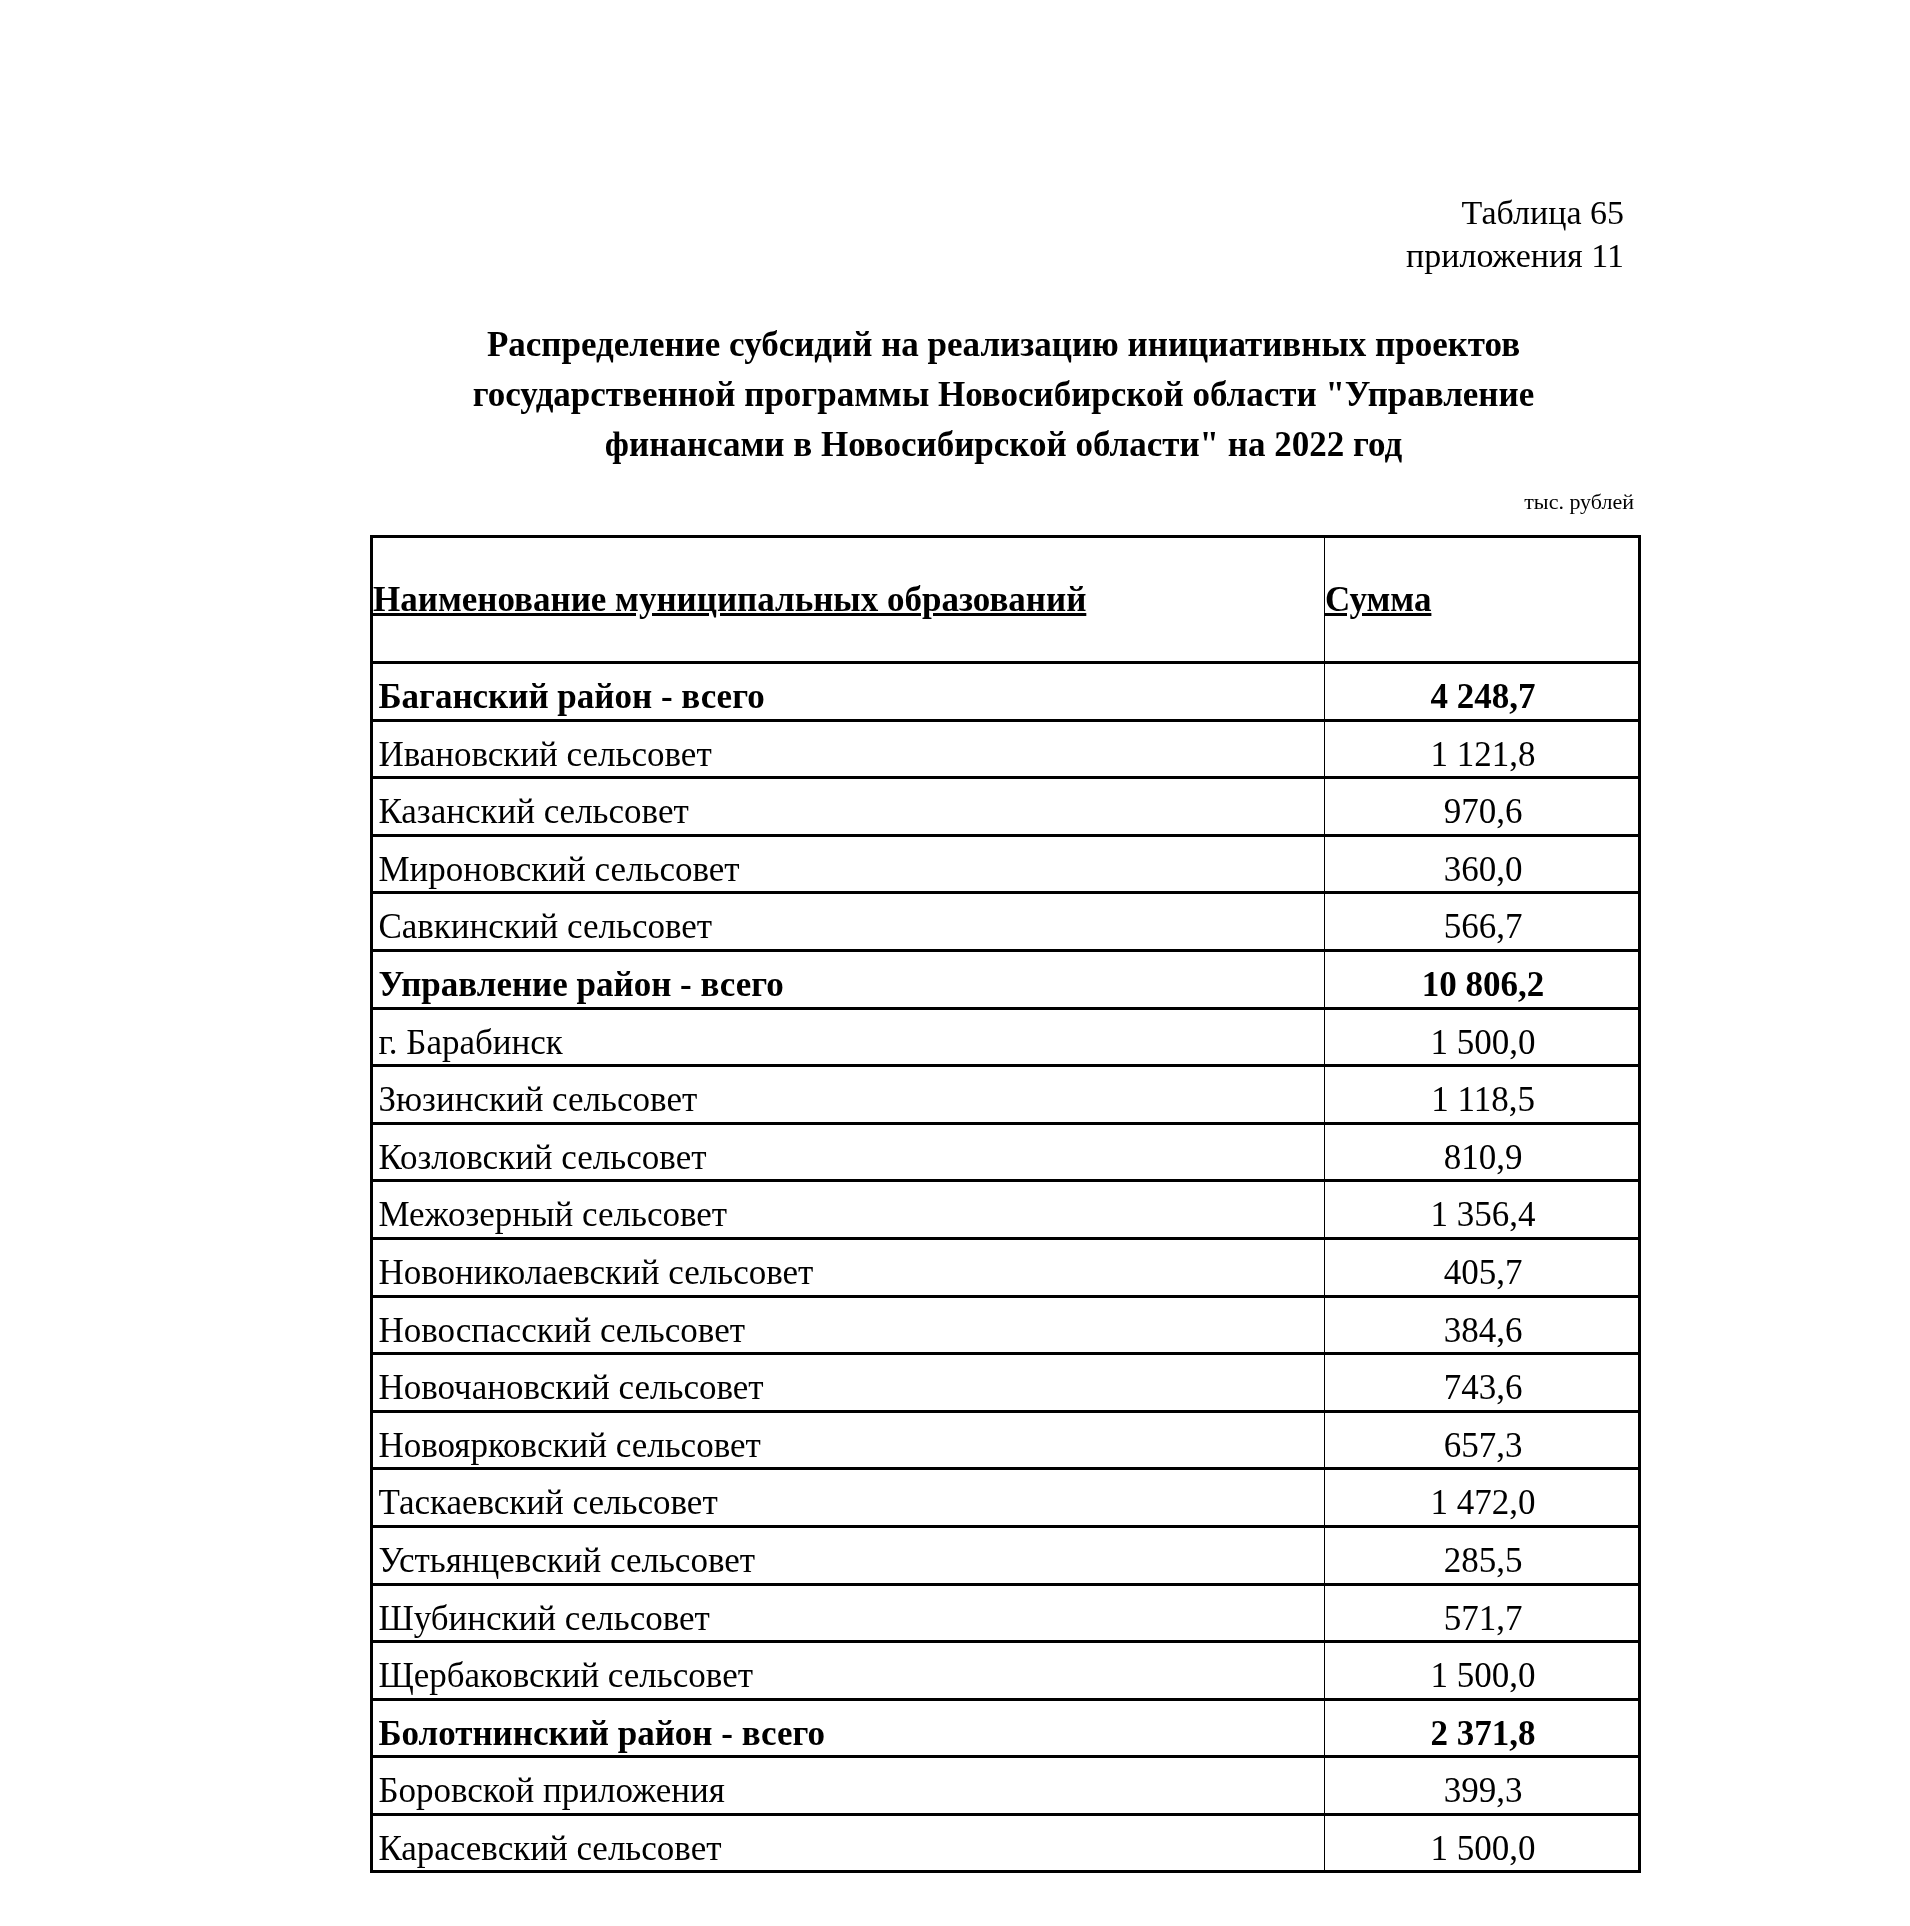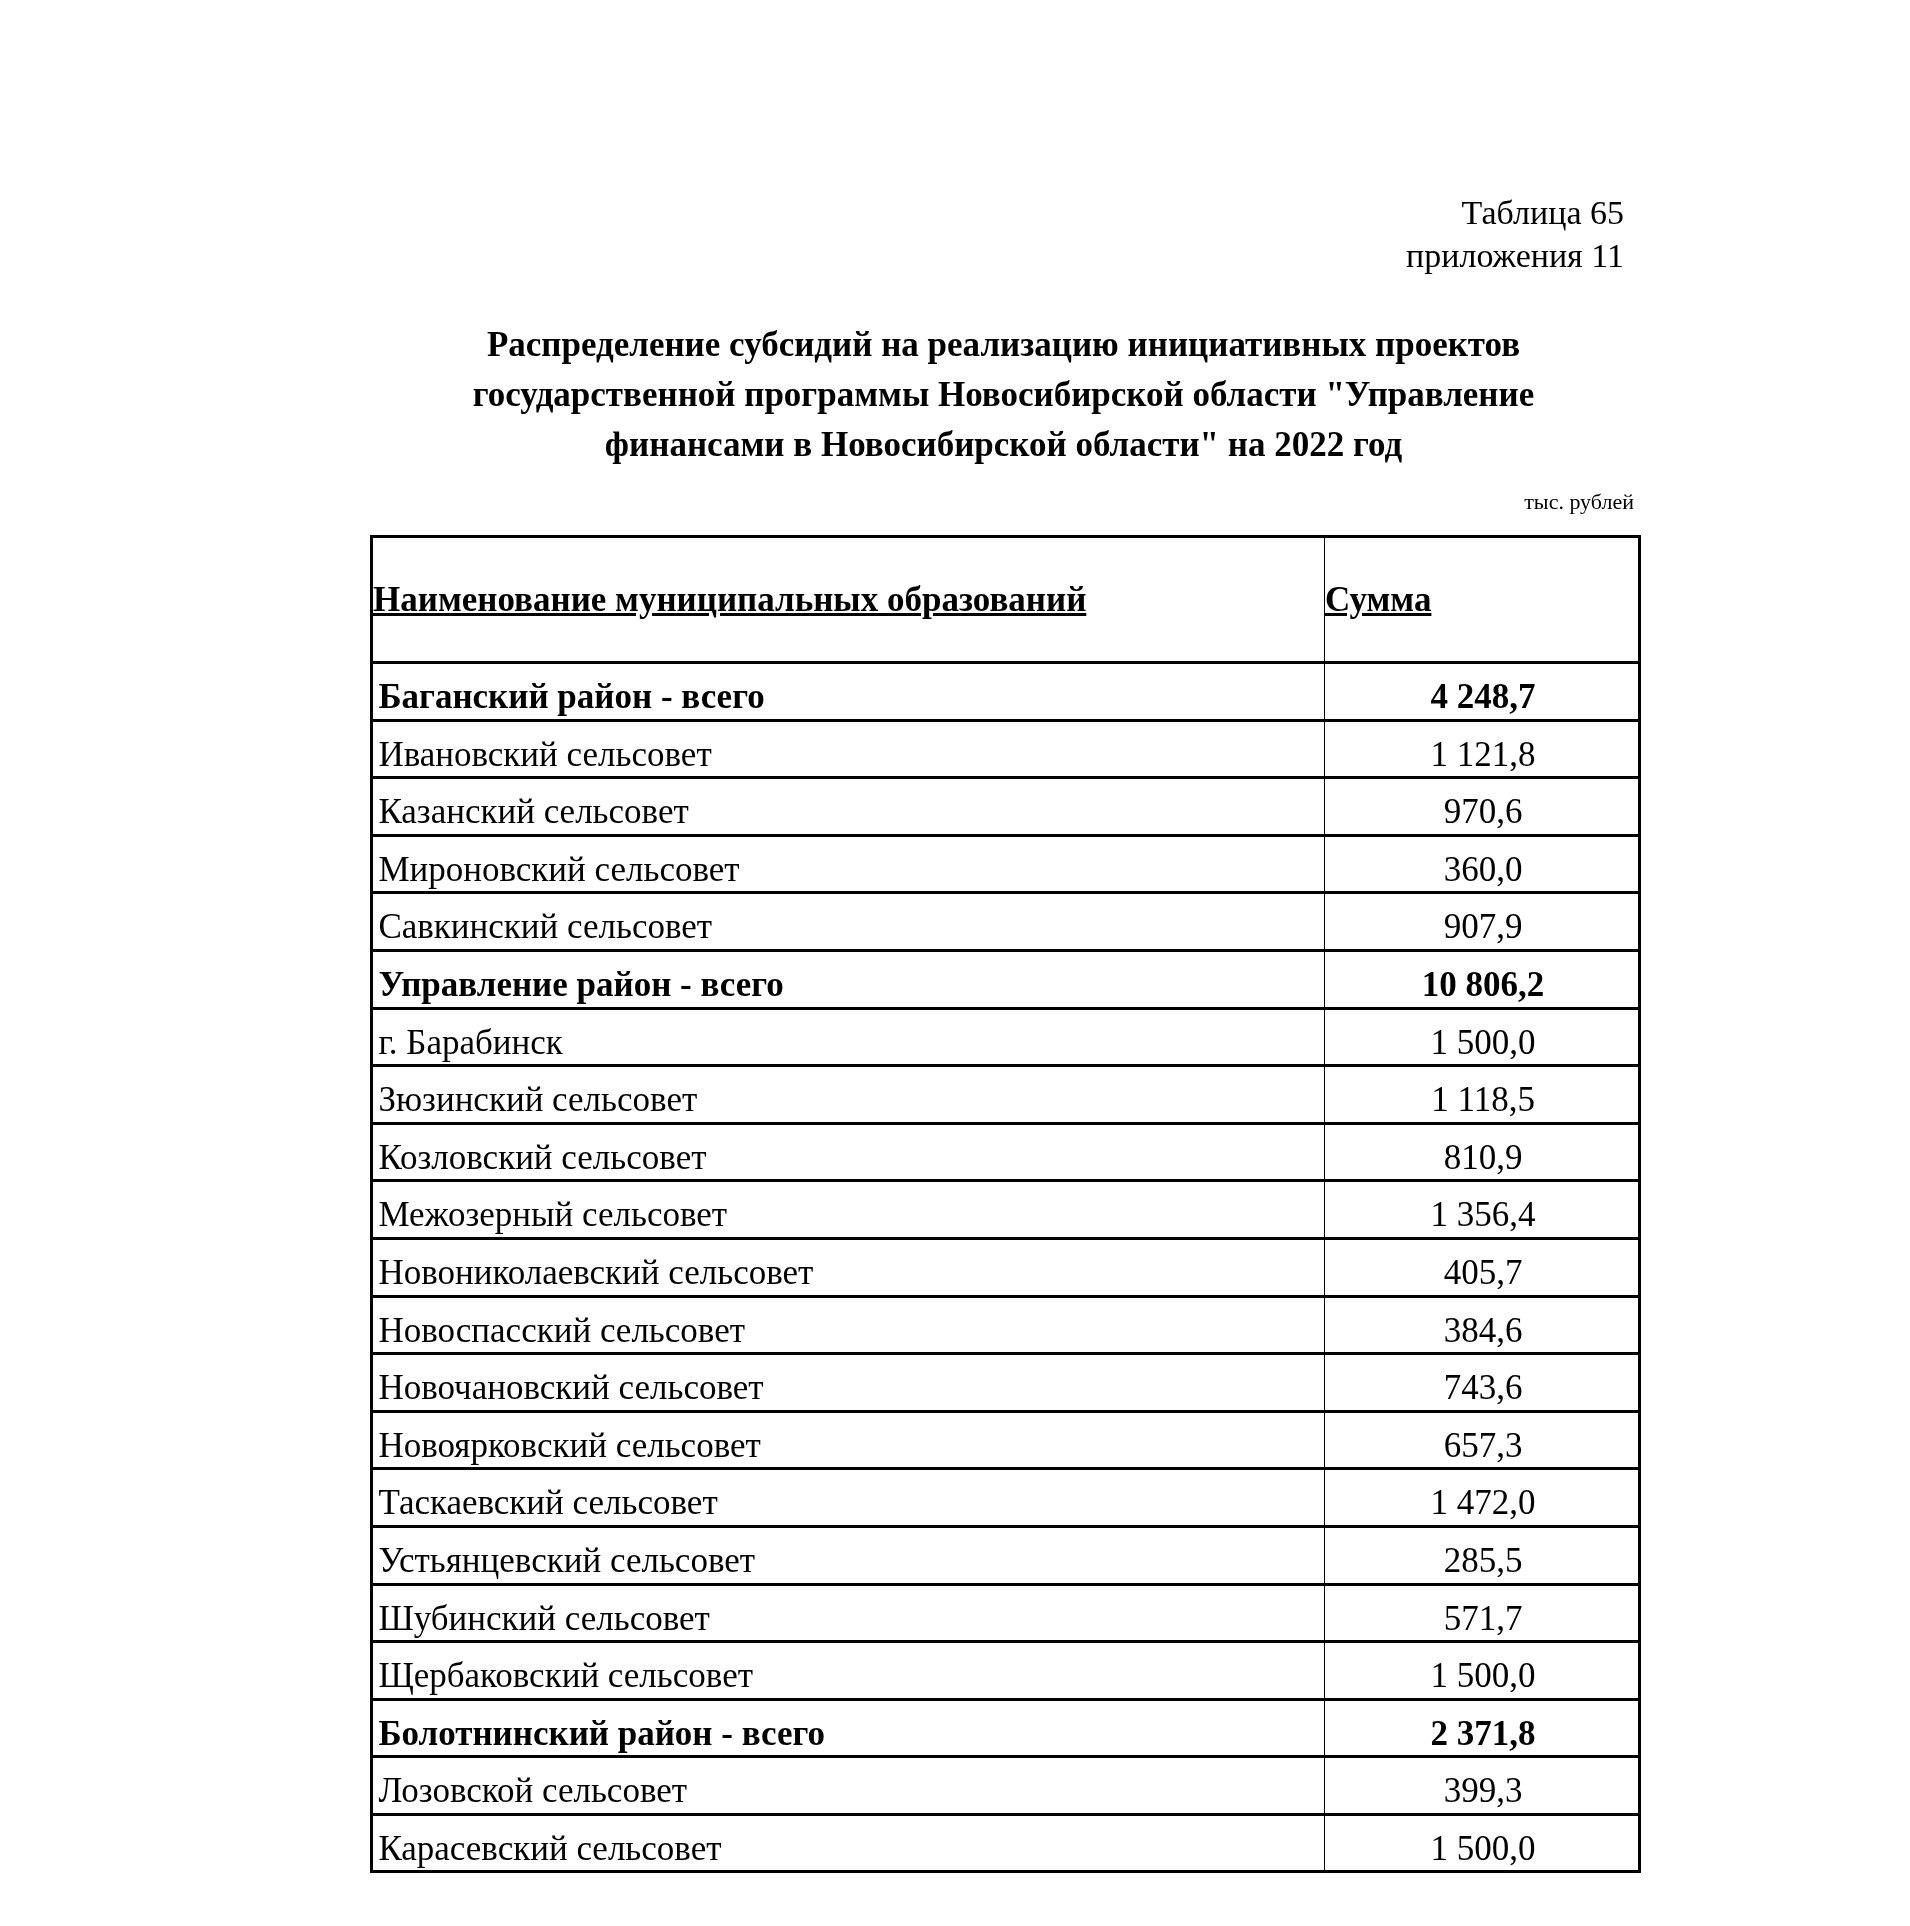--- a/index.html
+++ b/index.html
@@ -125,21 +125,21 @@
       <tr class="">
         <td class="name">Казанский сельсовет</td>
         <td class="sum">970,6</td>
       </tr>
       <tr class="">
         <td class="name">Мироновский сельсовет</td>
         <td class="sum">360,0</td>
       </tr>
       <tr class="">
         <td class="name">Савкинский сельсовет</td>
-        <td class="sum">907,9</td>
+        <td class="sum">566,7</td>
       </tr>
       <tr class="total">
         <td class="name">Управление район - всего</td>
         <td class="sum">10 806,2</td>
       </tr>
       <tr class="">
         <td class="name">г. Барабинск</td>
         <td class="sum">1 500,0</td>
       </tr>
       <tr class="">
@@ -184,21 +184,21 @@
       </tr>
       <tr class="">
         <td class="name">Щербаковский сельсовет</td>
         <td class="sum">1 500,0</td>
       </tr>
       <tr class="total">
         <td class="name">Болотнинский район - всего</td>
         <td class="sum">2 371,8</td>
       </tr>
       <tr class="">
-        <td class="name">Лозовской сельсовет</td>
+        <td class="name">Боровской приложения</td>
         <td class="sum">399,3</td>
       </tr>
       <tr class="">
         <td class="name">Карасевский сельсовет</td>
         <td class="sum">1 500,0</td>
       </tr>
     </tbody>
 </table>
 
 

